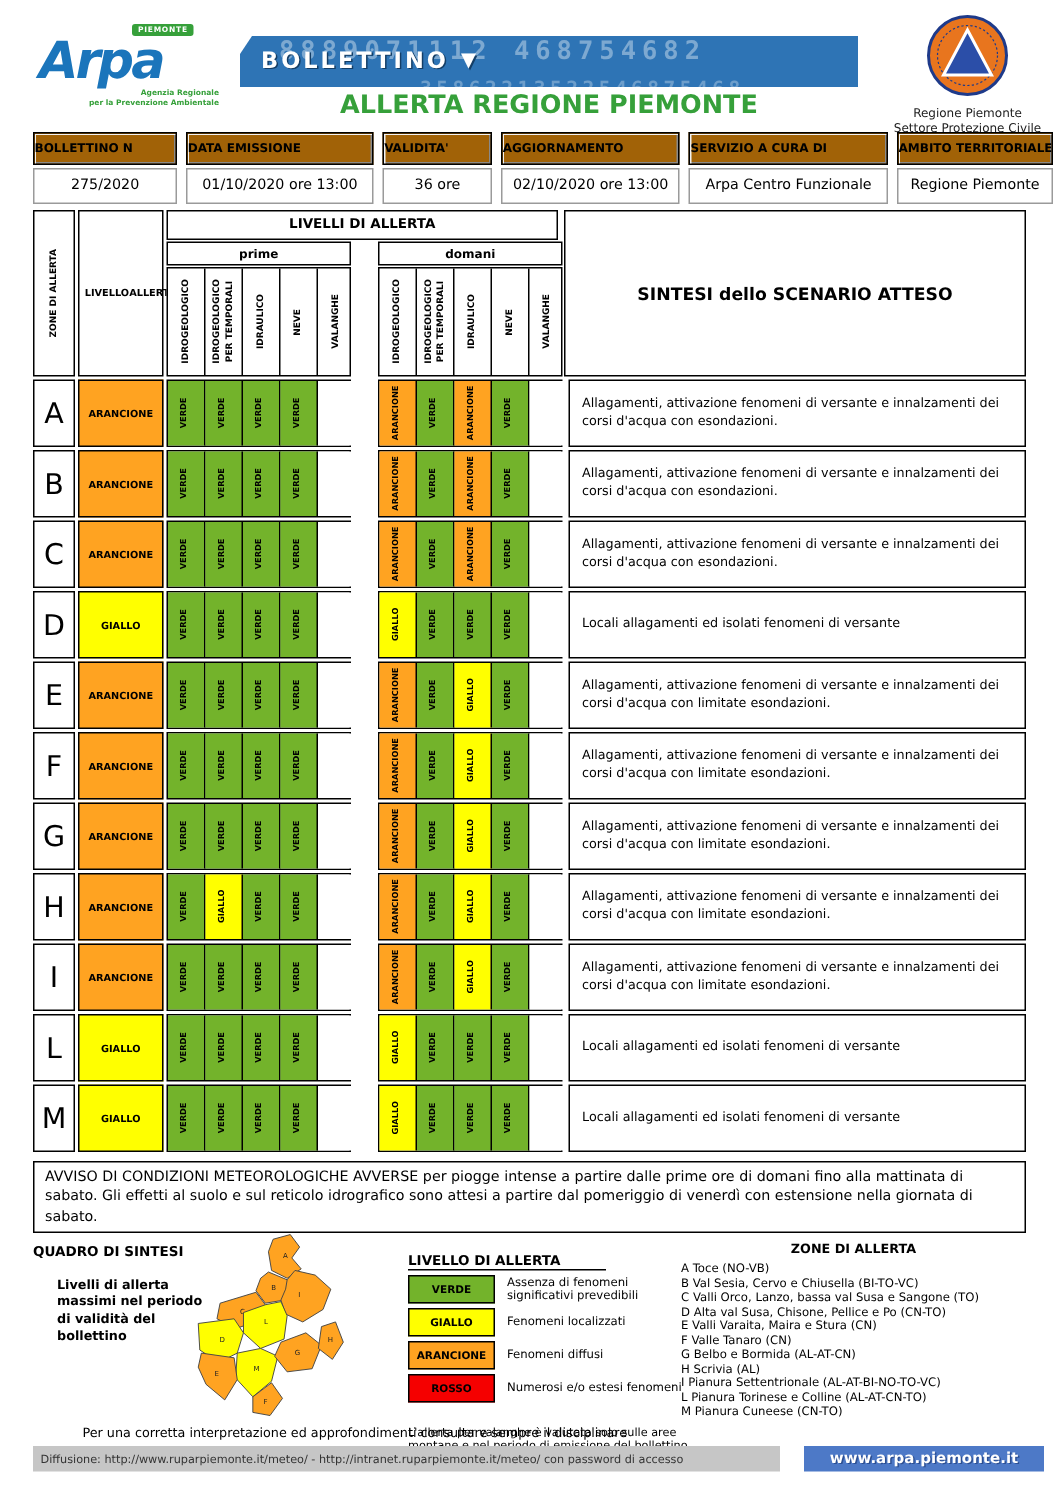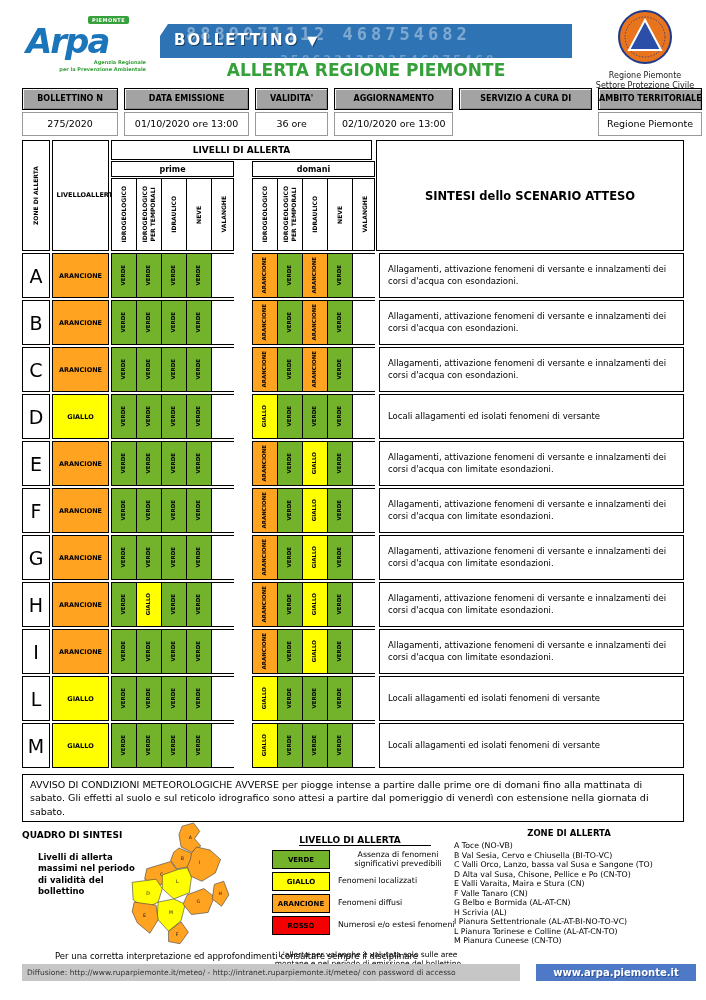--- a/index.html
+++ b/index.html
@@ -22,21 +22,21 @@
   .banner-caret{display:inline-block;margin-left:8px;font-size:13px;vertical-align:middle;}
   .main-title{position:absolute;left:160px;top:60px;width:412px;text-align:center;
           font-size:17px;font-weight:bold;color:#36a03a;}
   .pclogo{position:absolute;right:4px;top:8px;width:114px;text-align:center;}
   .pclogo-text{font-size:8px;line-height:1.3;color:#222;margin-top:1px;}
   
   .info{position:absolute;left:22px;top:88px;width:680px;display:flex;gap:6px;}
   .info-col{display:flex;flex-direction:column;}
   .info-col:nth-child(1){width:100px}.info-col:nth-child(2){width:130px}.info-col:nth-child(3){width:76px}
   .info-col:nth-child(4){width:124px}.info-col:nth-child(5){width:138px}.info-col:nth-child(6){width:104px}
-  .info-hdr{height:20px;line-height:20px;text-align:center;background:#a3a3a3;border:1px solid #000;
+  .info-hdr{height:20px;line-height:20px;background:#a16207;border:1px solid #000;
             box-shadow:inset 1px 1px 0 #f2f2f2,inset -1px -1px 0 #8a8a8a;font-size:8px;font-weight:bold;white-space:nowrap;overflow:hidden;}
   .info-val{height:22px;line-height:22px;text-align:center;border:1px solid #9a9a9a;margin-top:2px;font-size:9.5px;white-space:nowrap;}
   
   .tbl{position:absolute;left:22px;top:140px;width:662px;}
   .thead{display:flex;height:111px;margin-bottom:2px;}
   .box{border:1.5px solid #000;box-sizing:border-box;background:#fff;}
   .cell-letter{width:28px;flex:none;display:flex;align-items:center;justify-content:center;font-size:19px;}
   .cell-max{width:57px;flex:none;display:flex;align-items:center;justify-content:center;
             font-size:6.5px;font-weight:bold;text-align:center;}
   .group{width:123px;flex:none;display:flex;}
@@ -63,21 +63,21 @@
   .lvl-cell:last-child{border-right:none;}
   .lvl-label{font-size:5.5px;line-height:1;}
   
   .avviso{position:absolute;left:22px;top:774px;width:662px;box-sizing:border-box;border:1.5px solid #000;
           font-size:9.5px;line-height:1.4;padding:3px 7px;}
   
   .sec{position:absolute;left:22px;top:828px;width:662px;height:122px;}
   .quadro-title{position:absolute;left:0;top:2px;font-size:9px;font-weight:bold;}
   .quadro-text{position:absolute;left:16px;top:24px;width:104px;font-size:8.5px;font-weight:bold;line-height:1.35;}
   .map-wrap{position:absolute;left:102px;top:-6px;width:112px;height:130px;}
-  .legend{position:absolute;left:250px;top:0;width:186px;text-align:center;}
+  .legend{position:absolute;left:250px;top:0;width:186px;}
   .legend-title{font-size:9px;font-weight:bold;border-bottom:1.5px solid #000;display:inline-block;padding-right:30px;}
   .legend-item{display:flex;align-items:center;margin-top:3px;}
   .legend-swatch{width:58px;height:19px;flex:none;border:1px solid #000;display:flex;align-items:center;justify-content:center;
                  font-size:7px;font-weight:bold;box-sizing:border-box;}
   .legend-desc{font-size:7.8px;line-height:1.15;margin-left:8px;}
   .legend-note{font-size:7.5px;line-height:1.25;margin-top:15px;width:192px;}
   .zones{position:absolute;left:432px;top:0;width:230px;}
   .zones-title{font-size:8.5px;font-weight:bold;text-align:center;margin-bottom:3px;}
   .zone-line{font-size:7.8px;line-height:1.22;white-space:nowrap;}
   
@@ -135,20 +135,21 @@
       <div class="info-col">
         <div class="info-hdr">VALIDITA'</div>
         <div class="info-val">36 ore</div>
       </div>
       <div class="info-col">
         <div class="info-hdr">AGGIORNAMENTO</div>
         <div class="info-val">02/10/2020 ore 13:00</div>
       </div>
       <div class="info-col">
         <div class="info-hdr">SERVIZIO A CURA DI</div>
+        <div class="info-val">Arpa Centro Funzionale</div>
       </div>
       <div class="info-col">
         <div class="info-hdr">AMBITO TERRITORIALE</div>
         <div class="info-val">Regione Piemonte</div>
       </div>
     </div>
 
   <div class="tbl">
     <div class="thead">
       <div class="box zone-hbox">

